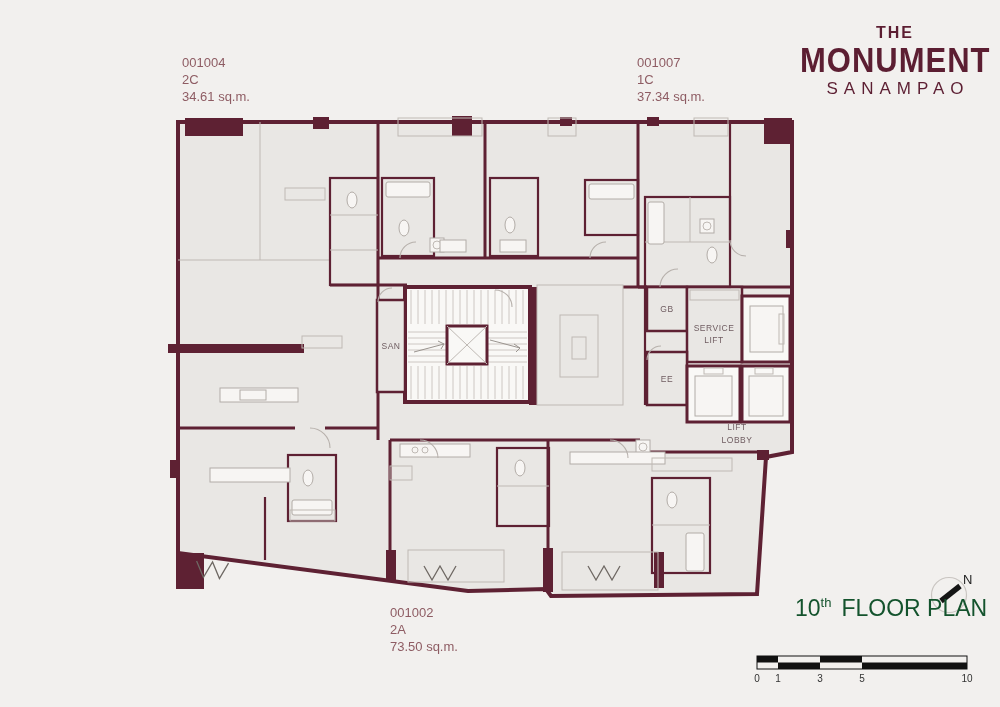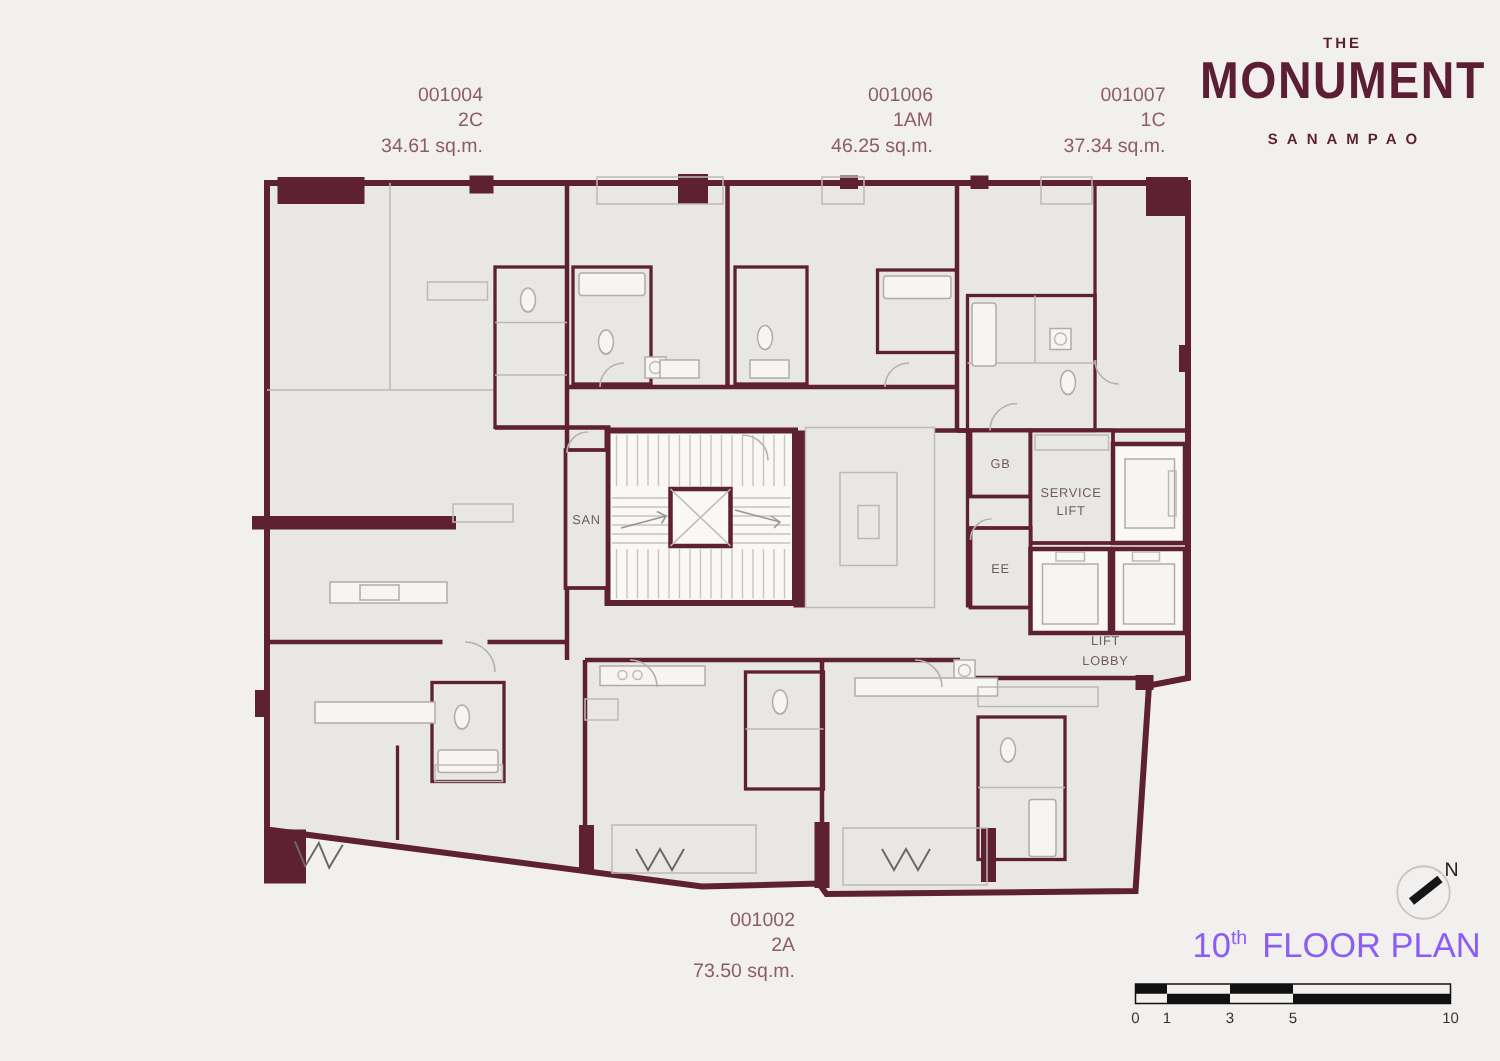--- a/index.html
+++ b/index.html
@@ -24,32 +24,32 @@
   .fix{fill:#f7f5f3;stroke:#b2aca7;stroke-width:1;}
   .tread{stroke:#c7c2bd;stroke-width:.9;fill:none;}
   .arc{stroke:#b7b1ac;stroke-width:1.1;fill:none;}
   .zig{stroke:#6e6863;stroke-width:1.3;fill:none;}
   .arrow{stroke:#9a948f;stroke-width:1;fill:none;}
   .ptext{fill:var(--plan_text,#6f5d61);font:8.5px "Liberation Sans",sans-serif;letter-spacing:.5px;text-anchor:middle;}
 
   
   .unit-label{
     position:absolute;width:140px;margin-left:-70px;
-    text-align:right;color:var(--unit_label,#8e5c63);
+    text-align:left;color:var(--unit_label,#8e5c63);
     font-size:13px;line-height:17px;
   }
 
   
   .logo{position:absolute;top:24px;left:800px;width:190px;text-align:center;color:var(--logo,#5c1e32);}
-  .logo-the{font-size:10px;font-weight:700;letter-spacing:2px;}
+  .logo-the{font-size:16px;font-weight:700;letter-spacing:2px;}
   .logo-name{font-size:31px;font-weight:700;letter-spacing:1px;transform:scaleY(1.12);margin-top:1px;}
-  .logo-sub{font-size:10px;font-weight:700;letter-spacing:6px;margin-top:16px;padding-left:6px;}
-
-  
-  .plan-title{position:absolute;left:795px;top:617px;width:190px;color:#8b5cf6;font-size:23px;white-space:nowrap;text-align:right;}
+  .logo-sub{font-size:17px;font-weight:400;letter-spacing:6px;margin-top:0;padding-left:6px;}
+
+  
+  .plan-title{position:absolute;left:795px;top:595px;width:190px;color:#14532d;font-size:23px;white-space:nowrap;text-align:right;}
   .plan-title sup{font-size:13px;}
   .t-label{margin-left:10px;}
 
   
   .sc-num{fill:#333;font:10px "Liberation Sans",sans-serif;text-anchor:middle;}
   .north-n{fill:#222;font:13px "Liberation Sans",sans-serif;}
 </style>
 </head>
 <body>
 
@@ -261,25 +261,20 @@
       <text class="sc-num" x="862" y="682">5</text>
       <text class="sc-num" x="967" y="682">10</text>
     </g>
   </svg>
 
   <div class="unit-label" style="left:252px;top:54px">
     <div>001004</div>
     <div>2C</div>
     <div>34.61 sq.m.</div>
   </div>
-  <div class="unit-label" style="left:552px;top:54px">
-    <div>001006</div>
-    <div>1AM</div>
-    <div>46.25 sq.m.</div>
-  </div>
   <div class="unit-label" style="left:707px;top:54px">
     <div>001007</div>
     <div>1C</div>
     <div>37.34 sq.m.</div>
   </div>
   <div class="unit-label" style="left:460px;top:604px">
     <div>001002</div>
     <div>2A</div>
     <div>73.50 sq.m.</div>
   </div>

